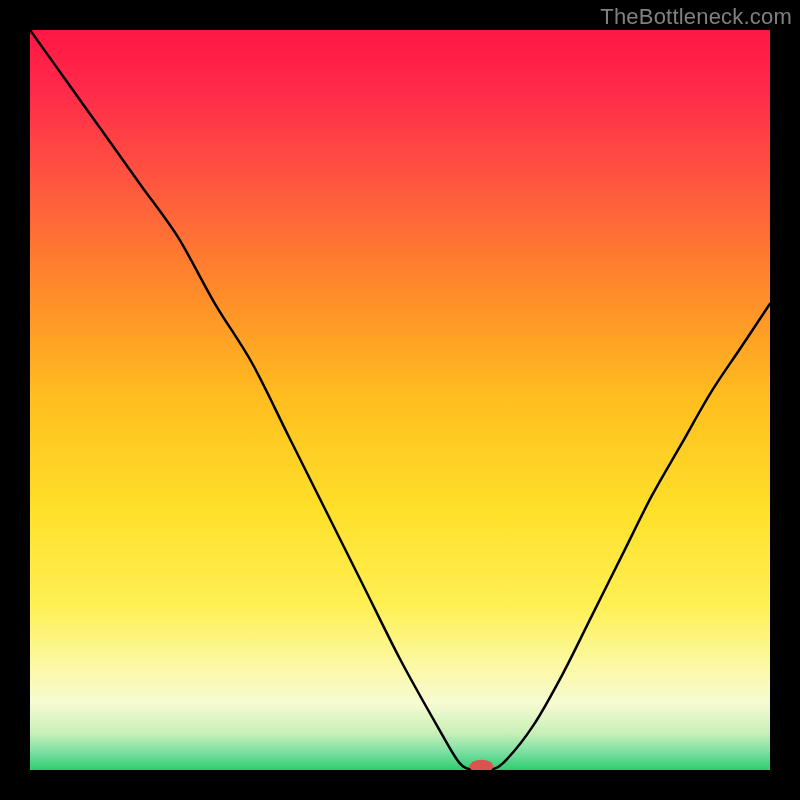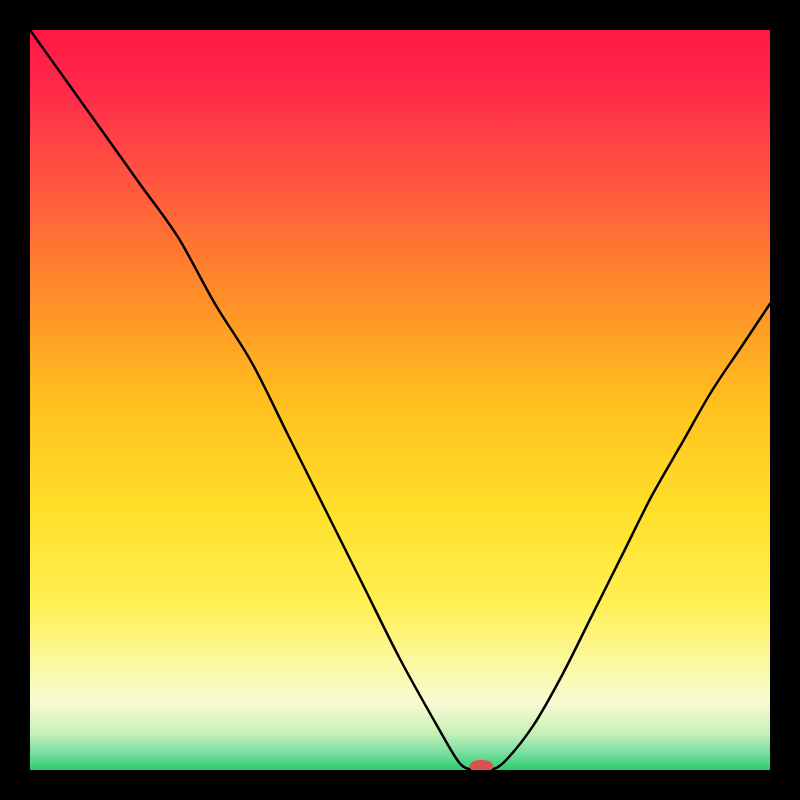--- a/index.html
+++ b/index.html
@@ -54,13 +54,14 @@
             <stop offset="95%" stop-color="#c8f0b8"></stop>
             <stop offset="97.5%" stop-color="#7ee0a3"></stop>
             <stop offset="100%" stop-color="#2ecc71"></stop>
           </linearGradient>
       </defs>
       <rect id="bg-rect" x="0" y="0" width="740" height="740" fill="url(#bg-grad)"></rect>
       <path id="curve" fill="none" stroke="#000" stroke-width="2.5" stroke-linejoin="round" stroke-linecap="round" d="M 0 0 C 5.92 8.287999999999993, 25.16 35.22399999999995, 37 51.799999999999955 C 48.84 68.37599999999996, 62.16 87.02400000000002, 74 103.60000000000002 C 85.84 120.17600000000003, 99.16 138.82399999999998, 111 155.39999999999998 C 122.84 171.97599999999997, 136.16 188.25600000000003, 148 207.20000000000005 C 159.84 226.14400000000006, 173.16 253.67200000000003, 185 273.8 C 196.84 293.928, 210.16 311.68799999999993, 222 332.99999999999994 C 233.84 354.31199999999995, 247.16 383.32, 259 407 C 270.84 430.68, 284.16 457.32, 296 481 C 307.84 504.68, 321.16 531.32, 333 555 C 344.84 578.68, 358.15999999999997 606.504, 370 629 C 381.84000000000003 651.496, 397.5280000000001 679.024, 407.00000000000006 695.6 C 416.47200000000004 712.176, 423.28 725.496, 429.2 732.6 C 435.12 739.7040000000001, 439.264 738.816, 444 740 C 448.736 741.184, 454.064 741.184, 458.8 740 C 463.536 738.816, 466.49600000000004 739.7040000000001, 473.6 732.6 C 480.704 725.496, 493.72800000000007 709.808, 503.20000000000005 695.6 C 512.672 681.392, 523.328 661.56, 532.8 643.8 C 542.2719999999999 626.04, 552.928 603.544, 562.4 584.6 C 571.872 565.6560000000001, 582.528 544.3439999999999, 592 525.4 C 601.472 506.45599999999996, 612.128 483.96, 621.6 466.2 C 631.072 448.44, 641.7280000000001 430.976, 651.2 414.4 C 660.672 397.82399999999996, 671.3280000000001 377.99199999999996, 680.8000000000001 362.59999999999997 C 690.272 347.20799999999997, 700.928 332.408, 710.4 318.20000000000005 C 719.872 303.9920000000001, 735.264 280.904, 740 273.8"></path>
       <ellipse id="marker" fill="#d9534f" cx="451.4" cy="736.3" rx="11.84" ry="6.660000000000001"></ellipse>
     </svg>
   </div>
+  <div class="attribution">TheBottleneck.com</div>
 </div>
 
 </body></html>

